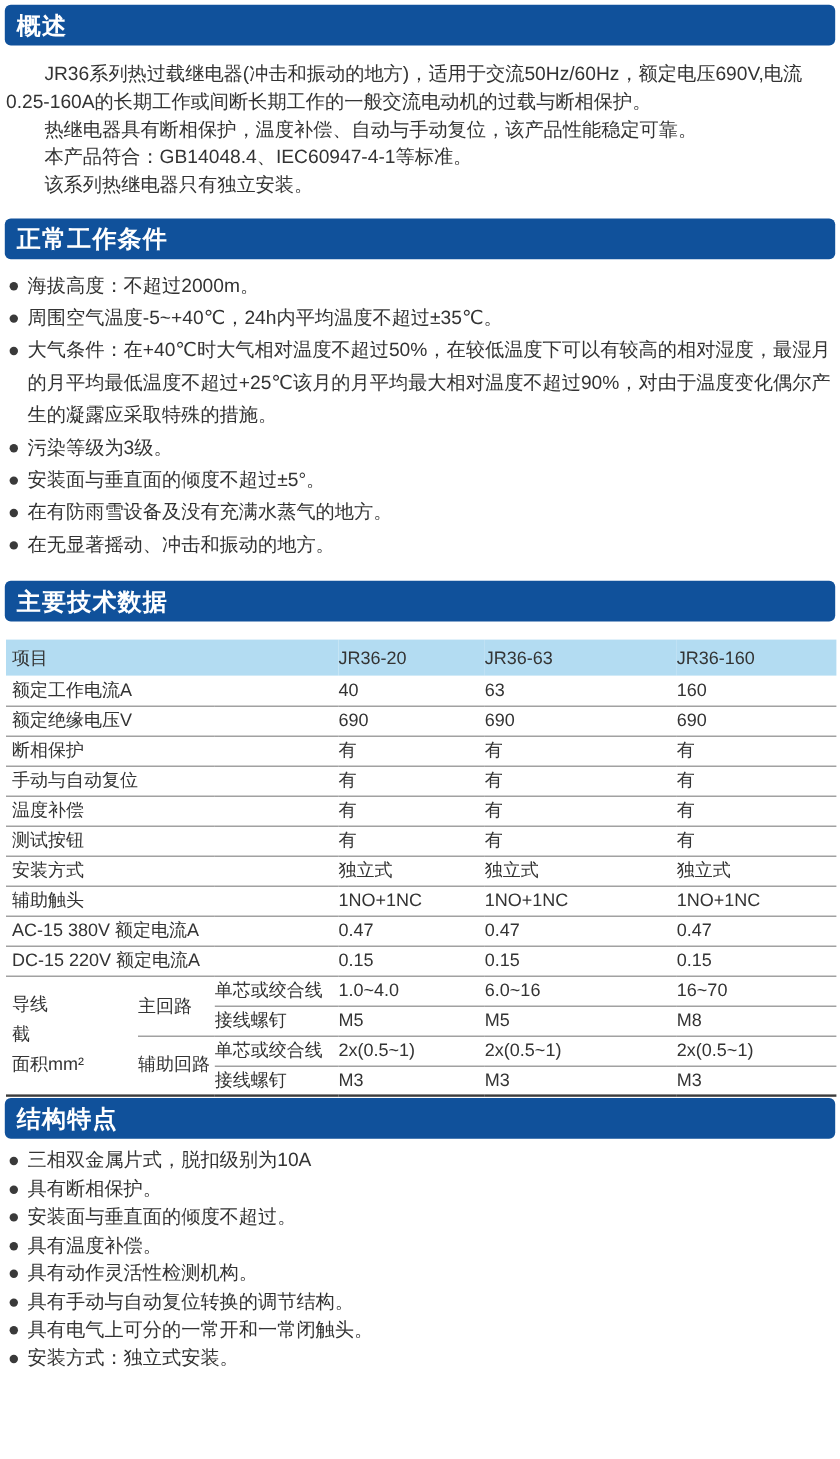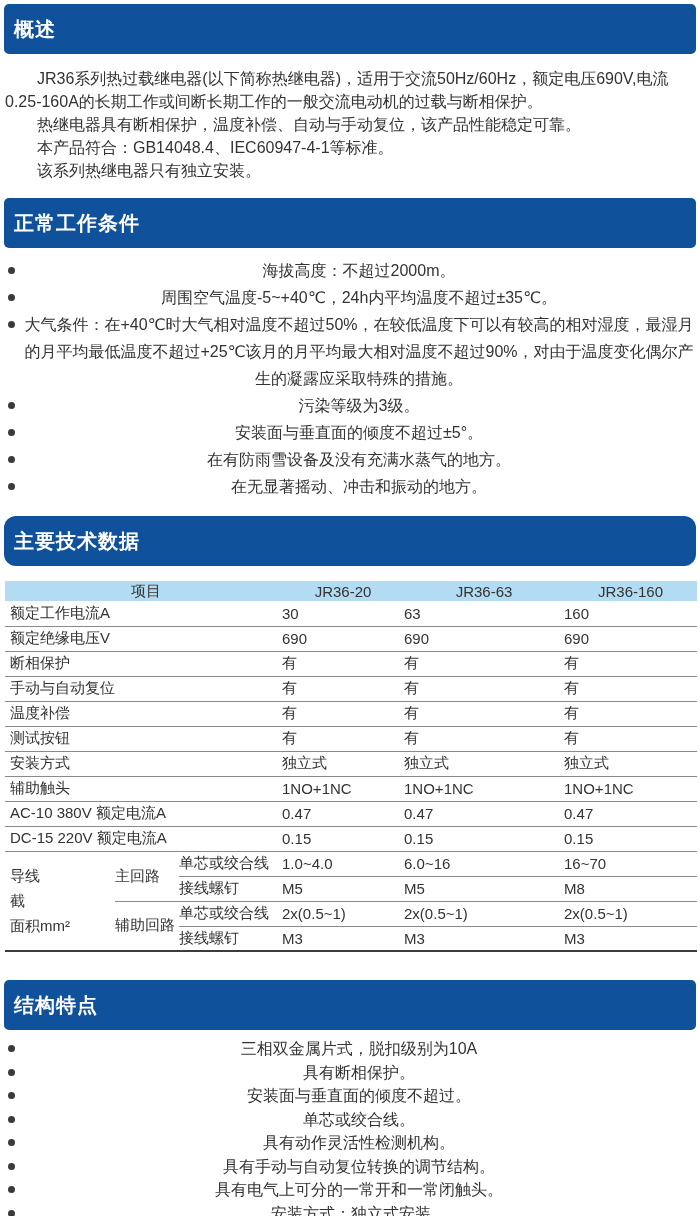--- a/index.html
+++ b/index.html
@@ -7,79 +7,79 @@
   body {
     width: 700px;
     background: #ffffff;
     color: var(--body-text, #333333);
     font-family: "Liberation Sans", "DejaVu Sans", sans-serif;
     font-size: 16px;
   }
   .page { padding: 4px 3px 12px 3px; }
 
   .section-bar {
-    height: 50px;
+    height: 34px;
     background: var(--section-bar-bg, #10519b);
     border-radius: 5px;
     display: flex;
     align-items: center;
     padding: 0 10px;
     margin: 0 1px;
   }
   .section-bar .title {
     color: var(--section-bar-text, #ffffff);
     font-size: 20px;
     font-weight: bold;
     letter-spacing: 1px;
   }
   .gap-lg { margin-top: 16px; }
-  .gap-md { margin-top: 16px; border-radius: 12px; }
-  .gap-sm { margin-top: 28px; text-align: right; }
+  .gap-md { margin-top: 16px; }
+  .gap-sm { margin-top: 1px; text-align: right; }
 
   .overview-body { margin: 13px 2px 0 2px; line-height: 23px; }
   .overview-body p { margin: 0; text-indent: 2em; }
 
   ul.bullet-list { list-style: none; margin: 9px 2px 0 2px; padding: 0; line-height: 27px; }
   ul.bullet-list.feat { margin-top: 7px; line-height: 23.5px; }
   li.bullet-item { display: flex; align-items: flex-start; }
   .bullet {
     flex: 0 0 auto;
     width: 7px; height: 7px;
     border-radius: 50%;
     background: #3a3a3a;
     margin: 10px 8px 0 3px;
   }
   ul.bullet-list.feat .bullet { margin-top: 8px; }
-  .bullet-text { flex: 1 1 auto; text-align: center; }
+  .bullet-text { flex: 1 1 auto; }
 
   table.tech {
     border-collapse: collapse;
     table-layout: fixed;
     width: 692px;
     margin: 15px 2px 0 2px;
     font-size: 15px;
     border-bottom: 2px solid var(--rule-dark, #3c3c3c);
   }
   table.tech td { height: 25px; padding: 0; vertical-align: middle; }
-  table.tech tr.head td { background: var(--table-header-bg, #b3dcf2); height: 20px; text-align: center; }
+  table.tech tr.head td { background: var(--table-header-bg, #b3dcf2); height: 30px; }
   table.tech td.lbl { padding-left: 5px; }
   table.tech td.rb { border-bottom: 1px solid var(--rule-gray, #8a8a8a); }
   td.wire-label { line-height: 25px; vertical-align: middle; }
   td.group { padding-left: 2px; }
 </style>
 </head>
 <body>
 
 <div class="page">
 
   <div class="section-bar">
     <span class="title">概述</span>
   </div>
   <div class="overview-body">
-    <p>JR36系列热过载继电器(以下简称热继电器)，适用于交流50Hz/60Hz，额定电压690V,电流0.25-160A的长期工作或间断长期工作的一般交流电动机的过载与断相保护。</p>
+    <p>JR36系列热过载继电器(冲击和振动的地方)，适用于交流50Hz/60Hz，额定电压690V,电流0.25-160A的长期工作或间断长期工作的一般交流电动机的过载与断相保护。</p>
     <p>热继电器具有断相保护，温度补偿、自动与手动复位，该产品性能稳定可靠。</p>
     <p>本产品符合：GB14048.4、IEC60947-4-1等标准。</p>
     <p>该系列热继电器只有独立安装。</p>
   </div>
 
   <div class="section-bar gap-lg">
     <span class="title">正常工作条件</span>
   </div>
   <ul class="bullet-list">
     <li class="bullet-item">
@@ -128,21 +128,21 @@
     <tbody>
       <tr class="head">
         <td class="lbl" colspan="3">项目</td>
         <td>JR36-20</td>
         <td>JR36-63</td>
         <td>JR36-160</td>
       </tr>
 
       <tr>
         <td class="lbl rb" colspan="3">额定工作电流A</td>
-        <td class="rb">30</td>
+        <td class="rb">40</td>
         <td class="rb">63</td>
         <td class="rb">160</td>
       </tr>
       <tr>
         <td class="lbl rb" colspan="3">额定绝缘电压V</td>
         <td class="rb">690</td>
         <td class="rb">690</td>
         <td class="rb">690</td>
       </tr>
       <tr>
@@ -175,21 +175,21 @@
         <td class="rb">独立式</td>
         <td class="rb">独立式</td>
       </tr>
       <tr>
         <td class="lbl rb" colspan="3">辅助触头</td>
         <td class="rb">1NO+1NC</td>
         <td class="rb">1NO+1NC</td>
         <td class="rb">1NO+1NC</td>
       </tr>
       <tr>
-        <td class="lbl rb" colspan="3">AC-10 380V 额定电流A</td>
+        <td class="lbl rb" colspan="3">AC-15 380V 额定电流A</td>
         <td class="rb">0.47</td>
         <td class="rb">0.47</td>
         <td class="rb">0.47</td>
       </tr>
       <tr>
         <td class="lbl rb" colspan="3">DC-15 220V 额定电流A</td>
         <td class="rb">0.15</td>
         <td class="rb">0.15</td>
         <td class="rb">0.15</td>
       </tr>
@@ -239,21 +239,21 @@
     <li class="bullet-item">
         <span class="bullet"></span>
         <span class="bullet-text">具有断相保护。</span>
       </li>
     <li class="bullet-item">
         <span class="bullet"></span>
         <span class="bullet-text">安装面与垂直面的倾度不超过。</span>
       </li>
     <li class="bullet-item">
         <span class="bullet"></span>
-        <span class="bullet-text">单芯或绞合线。</span>
+        <span class="bullet-text">具有温度补偿。</span>
       </li>
     <li class="bullet-item">
         <span class="bullet"></span>
         <span class="bullet-text">具有动作灵活性检测机构。</span>
       </li>
     <li class="bullet-item">
         <span class="bullet"></span>
         <span class="bullet-text">具有手动与自动复位转换的调节结构。</span>
       </li>
     <li class="bullet-item">

